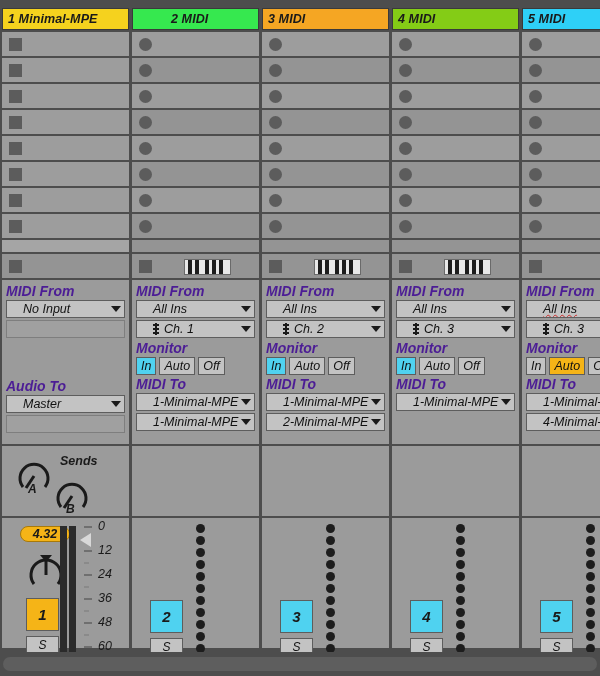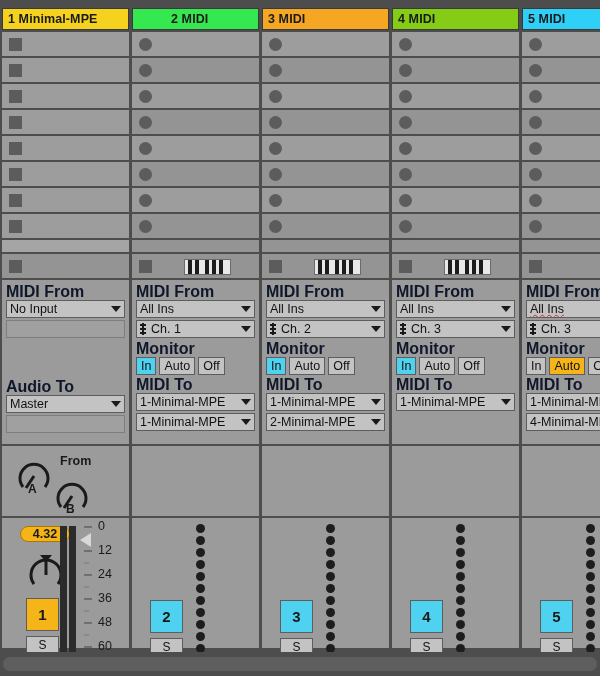--- a/index.html
+++ b/index.html
@@ -7,21 +7,21 @@
     width:600px; height:676px; overflow:hidden;
     background:#4d4d4d;
     font-family:"Liberation Sans", sans-serif;
     -webkit-font-smoothing:none;
   }
   #app{ position:relative; width:600px; height:676px; background:#4d4d4d; }
 
   
   .session{
     position:absolute; left:0; top:0; width:600px; height:650px;
-    display:flex; flex-direction:row;
+    display:flex; flex-direction:row;font-style:italic;
   }
   .track{
     width:130px; flex:0 0 130px;
     display:flex; flex-direction:column;
     border-right:3px solid #4d4d4d;
     position:relative;
   }
   .track.first{ margin-left:2px; }
 
   
@@ -78,28 +78,28 @@
   }
 
   
   .io{
     background:#9b9b9b;
     padding:3px 4px 4px 4px;
     border-bottom:2px solid #4d4d4d;
     height:166px;
   }
   .io-label{
-    font-size:16px; font-weight:bold; color:#0f172a;
+    font-size:14px; font-weight:bold; color:#4c1d95;
     height:17px; line-height:17px;
   }
   .chooser{
     height:18px; margin-bottom:2px;
     background:#c3c3c3; border:1px solid #5d5d5d;
     display:flex; align-items:center;
-    font-size:12.5px; color:#111; padding-left:3px;
+    font-size:12.5px; color:#111; padding-left:16px;
     position:relative; overflow:hidden; white-space:nowrap;
   }
   .chooser.empty{ background:#a0a0a0; border:1px solid #7e7e7e; }
   .chooser .arrow{
     position:absolute; right:3px; top:50%; transform:translateY(-50%);
     width:0;height:0;border-left:5px solid transparent;border-right:5px solid transparent;
     border-top:6px solid #1a1a1a;
   }
   .chooser .underline-err{
     text-decoration:underline; text-decoration-color:#cc2b2b;
@@ -272,21 +272,21 @@
           <div class="chooser empty"></div>
           <div style="height: 38px;"></div>
           <div class="io-label">Audio To</div>
           <div class="chooser">
             <span>Master</span>
             <div class="arrow"></div>
           </div>
           <div class="chooser empty"></div>
         </div>
         <div class="sends">
-          <span class="sendlabel">From</span>
+          <span class="sendlabel">Sends</span>
           <div class="knob" style="left: 14px; top: 12px;">
             <svg viewBox="0 0 36 36">
               <path d="M7 29 A14 14 0 1 1 29 29" fill="none" stroke="#1a1a1a" stroke-width="3"></path>
               <line x1="18" y1="18" x2="10" y2="30" stroke="#1a1a1a" stroke-width="3"></line>
             </svg>
             <span class="kl" style="left: 12px; top: 24px;">A</span>
           </div>
           <div class="knob" style="left: 52px; top: 32px;">
             <svg viewBox="0 0 36 36">
               <path d="M7 29 A14 14 0 1 1 29 29" fill="none" stroke="#1a1a1a" stroke-width="3"></path>

